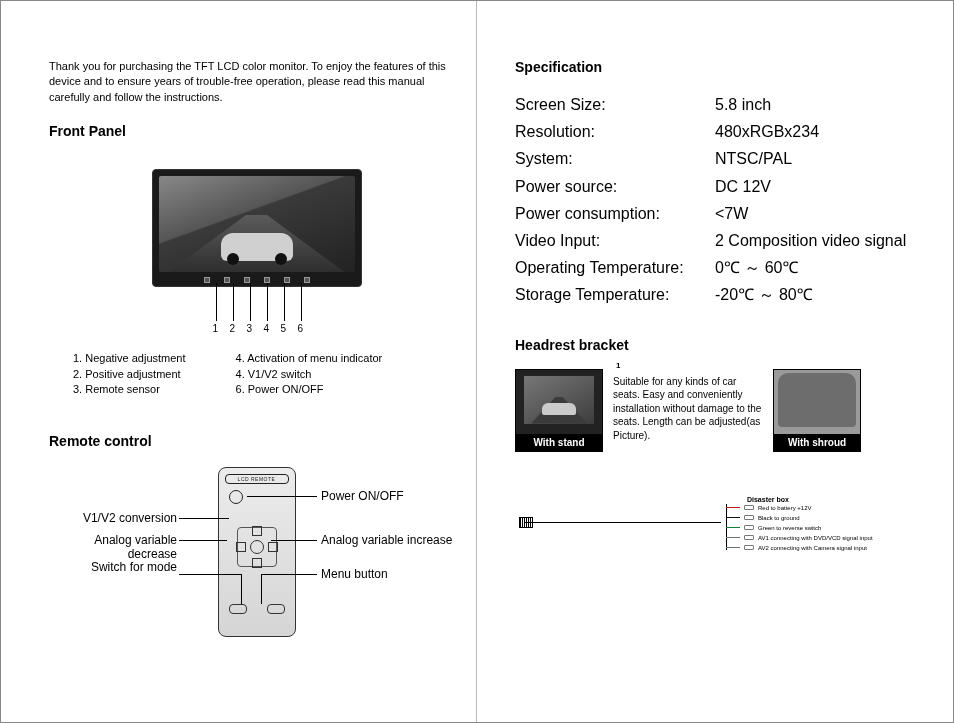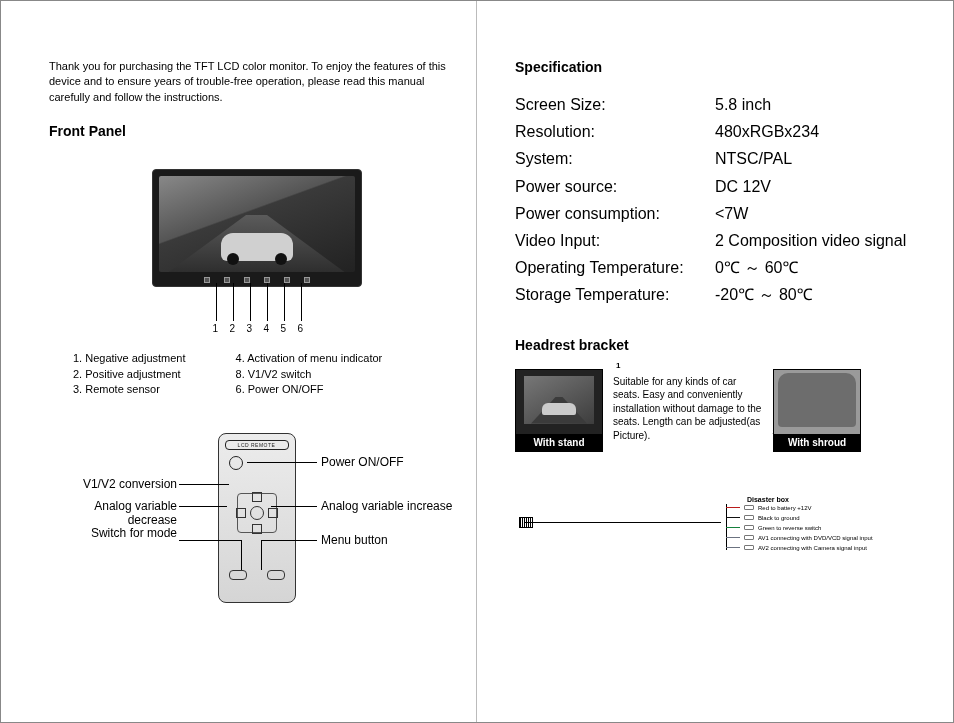--- a/index.html
+++ b/index.html
@@ -239,26 +239,27 @@
     </div>
 
     <div class="legend">
       <ol>
         <li>1. Negative adjustment</li>
         <li>2. Positive adjustment</li>
         <li>3. Remote sensor</li>
       </ol>
       <ol>
         <li>4. Activation of menu indicator</li>
-        <li>8. V1/V2 switch</li>
+        <li>4. V1/V2 switch</li>
         <li>6. Power ON/OFF</li>
       </ol>
     </div>
 
     <div class="remote-section">
+      <h2 class="sect">Remote control</h2>
 
       <div class="remote-layout">
         <div class="remote">
           <div class="label">LCD REMOTE</div>
           <div class="pwr"></div>
           <div class="mid">
             <div class="dpad">
               <div class="up"></div>
                 <div class="down"></div>
                 <div class="lft"></div>

